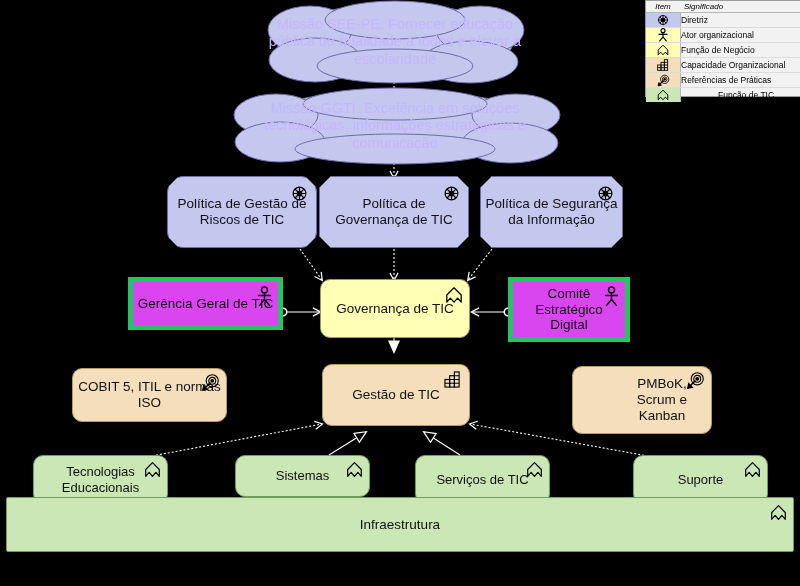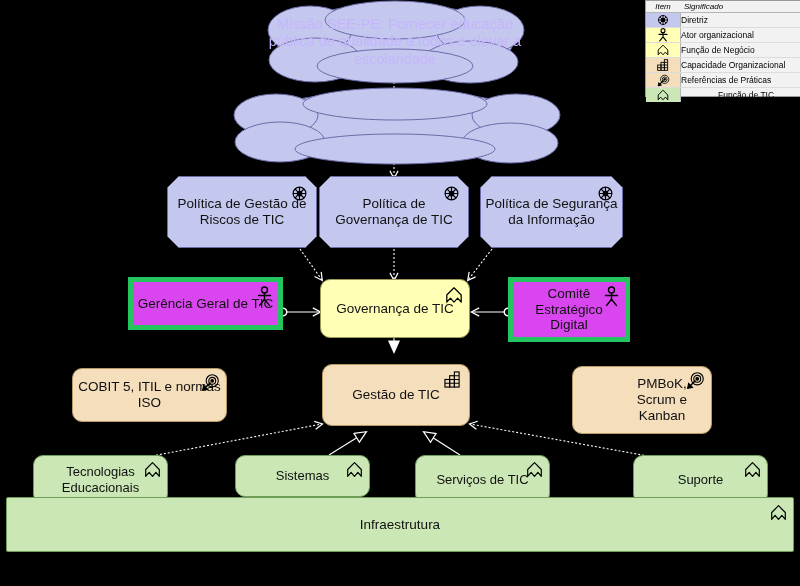--- a/index.html
+++ b/index.html
@@ -117,23 +117,24 @@
       <g fill="#c5c8ee" stroke="#6b6ba8" stroke-width="1">
         <ellipse cx="167" cy="39" rx="150" ry="35"></ellipse>
         <ellipse cx="48" cy="28" rx="42" ry="21"></ellipse>
         <ellipse cx="288" cy="28" rx="44" ry="21"></ellipse>
         <ellipse cx="52" cy="55" rx="45" ry="20"></ellipse>
         <ellipse cx="282" cy="56" rx="48" ry="20"></ellipse>
         <ellipse cx="167" cy="17" rx="92" ry="16"></ellipse>
         <ellipse cx="167" cy="62" rx="100" ry="15"></ellipse>
       </g>
     </svg>
-  </div>
-
-  <div class="node octa" style="left:167px;top:176px;width:150px;height:72px;font-size:13.5px;">
+    <span class="lbl">Missão GGTI: Excelência em soluções tecnológicas, informações estratégicas e comunicação</span>
+  </div>
+
+  <div class="node octa" style="left:167px;top:176px;width:150px;height:72px;font-size:13.5px;border-radius:16px;">
     <span class="lbl">Política de Gestão de Riscos de TIC</span>
     <svg class="ico" style="right:8px;top:8px;" width="17" height="17" viewBox="0 0 20 20">
       <g stroke="#000" stroke-width="1.4" fill="none">
         <circle cx="10" cy="10" r="7.5"></circle>
           <circle cx="10" cy="10" r="2.6" fill="#000"></circle>
         <path d="M10,2.5 L10,17.5 M2.5,10 L17.5,10 M4.7,4.7 L15.3,15.3 M15.3,4.7 L4.7,15.3"></path>
       </g>
     </svg>
   </div>
 

